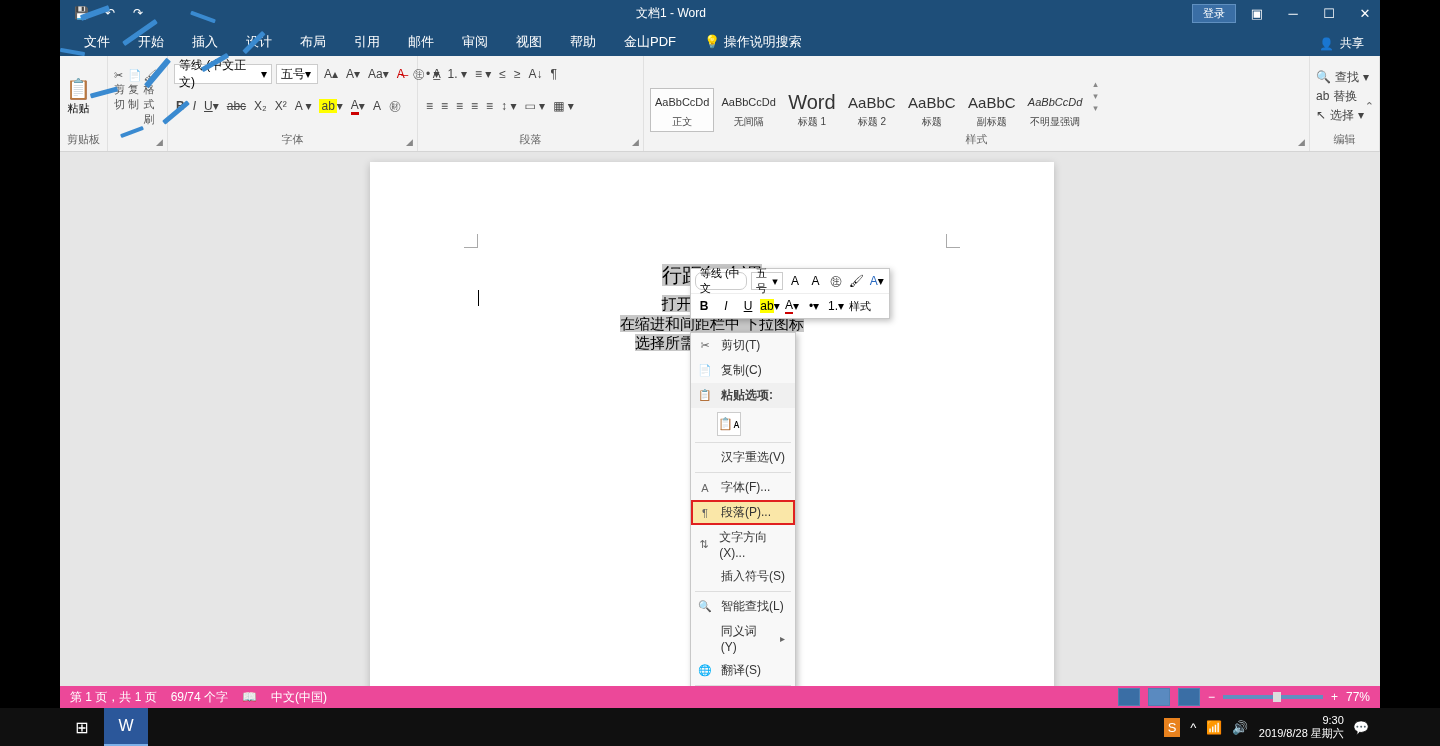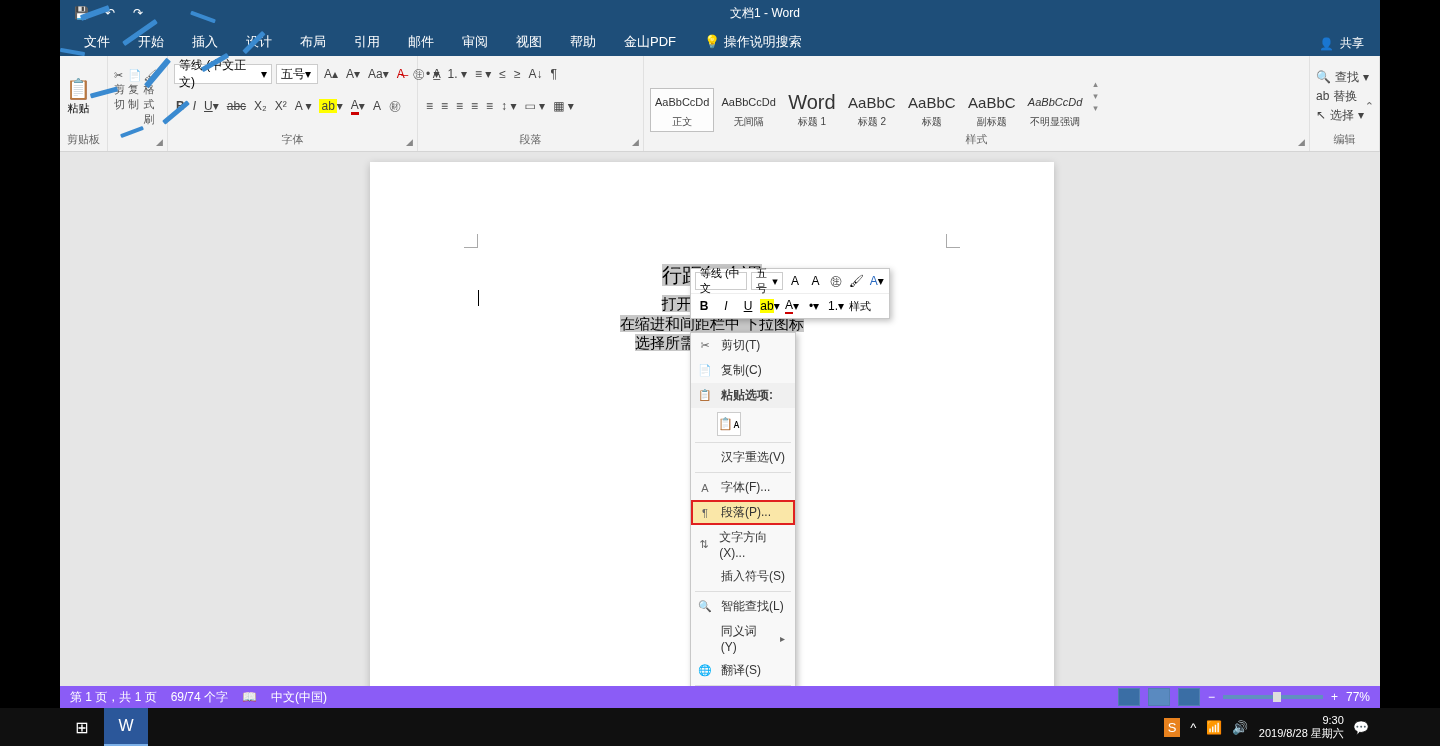--- a/index.html
+++ b/index.html
@@ -62,21 +62,21 @@
 .ctx-menu { position: absolute; top: 180px; left: 630px; width: 106px; background: #f8f8f8; border: 1px solid #c8c8c8; box-shadow: 2px 2px 6px rgba(0,0,0,0.25); font-size: 12px; }
 .ctx-item { display: flex; align-items: center; gap: 8px; padding: 4px 10px 4px 6px; color: #333; }
 .ctx-item.highlighted { background: #fae7a8; border: 2px solid #e02020; padding: 2px 8px 2px 4px; }
 .ctx-item.header { color: #444; font-weight: bold; background: #f0f0f0; }
 .ctx-icon { width: 16px; height: 16px; display: flex; align-items: center; justify-content: center; font-size: 11px; color: #666; }
 .ctx-sep { height: 1px; background: #ddd; margin: 2px 4px; }
 .ctx-paste-row { padding: 4px 10px 4px 26px; }
 .paste-icon { width: 24px; height: 24px; border: 1px solid #ccc; background: #fff; display: inline-flex; align-items: center; justify-content: center; font-size: 12px; }
 .ctx-arrow { margin-left: auto; font-size: 10px; color: #666; }
 
-.statusbar { height: 22px; background: #8b5cf6; color: #fff; font-size: 12px; display: flex; align-items: center; padding: 0 10px; gap: 14px; }
+.statusbar { height: 22px; background: #ec4899; color: #fff; font-size: 12px; display: flex; align-items: center; padding: 0 10px; gap: 14px; }
 .statusbar .right { margin-left: auto; display: flex; align-items: center; gap: 8px; }
 .zoom-slider { width: 100px; height: 4px; background: #6090c0; position: relative; }
 .zoom-thumb { position: absolute; left: 50%; top: -3px; width: 8px; height: 10px; background: #ddd; }
 .view-btn { width: 22px; height: 18px; background: #3a6ea5; border: 1px solid #5080b0; }
 .view-btn.active { background: #5a8ac0; }
 
 .taskbar { position: absolute; bottom: 0; left: 0; right: 0; height: 38px; background: #101010; display: flex; align-items: center; color: #fff; font-size: 11px; }
 .taskbar-left { display: flex; align-items: center; padding-left: 60px; gap: 0; }
 .tb-app { width: 44px; height: 38px; display: flex; align-items: center; justify-content: center; font-size: 16px; }
 .tb-app.word { background: #2b579a; border-bottom: 2px solid #7cb0e8; }
@@ -92,20 +92,27 @@
 
 <div class="app">
 
   <div class="titlebar">
     <div class="titlebar-left">
       <div class="tb-btn">💾</div>
       <div class="tb-btn">↶</div>
       <div class="tb-btn">↷</div>
     </div>
     <div class="titlebar-center">文档1 - Word</div>
+    <div class="titlebar-right">
+      <div class="login-btn">登录</div>
+      <div class="win-btn">▣</div>
+      <div class="win-btn">─</div>
+      <div class="win-btn">☐</div>
+      <div class="win-btn">✕</div>
+    </div>
   </div>
 
   <div class="tabs">
     <div class="tab file">文件</div>
     <div class="tab">开始</div>
     <div class="tab">插入</div>
     <div class="tab">设计</div>
     <div class="tab">布局</div>
     <div class="tab">引用</div>
     <div class="tab">邮件</div>
@@ -267,21 +274,21 @@
       <div class="page-content">
         <div class="doc-title"><span class="sel">行距怎么调</span></div>
         <div><span class="sel">打开 word 文档</span></div>
         <div><span class="sel">在缩进和间距栏中                              下拉图标</span></div>
         <div><span class="sel">选择所需的数值                           定即可</span></div>
       </div>
     </div>
 
     <div class="mini-toolbar">
       <div class="mini-row">
-        <div class="mini-sel" style="width:56px;">
+        <div class="mini-sel" style="width:56px;border-radius:7px;">
             <span>等线 (中文</span>
           </div>
         <div class="mini-sel" style="width:34px;"><span>五号</span>▾</div>
         <div class="mini-btn">A</div>
         <div class="mini-btn">A</div>
         <div class="mini-btn">㊟</div>
         <div class="mini-btn">🖌</div>
         <div class="mini-btn"><span style="color:#2a6ac0;">A</span>▾</div>
       </div>
       <div class="mini-row">

